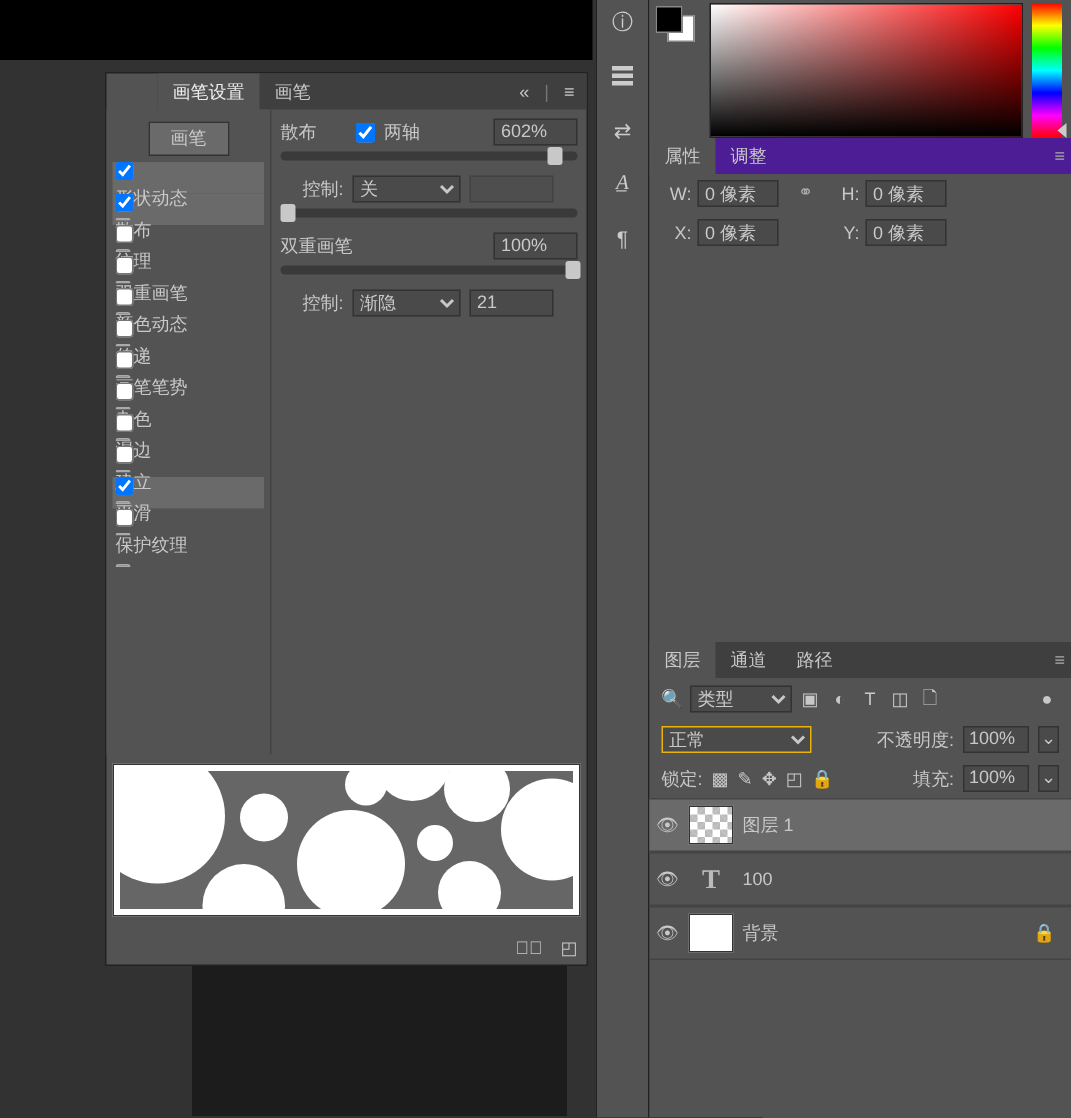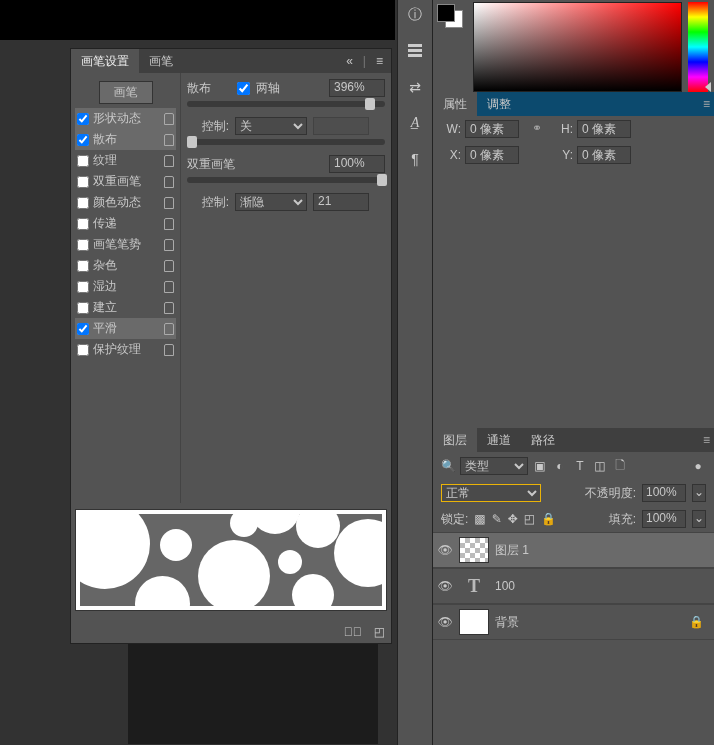--- a/index.html
+++ b/index.html
@@ -5,30 +5,30 @@
   * { margin: 0; padding: 0; box-sizing: border-box; font-family: sans-serif; font-size: 12px; color: #c8c8c8; }
   body { background: #323232; width: 714px; height: 745px; overflow: hidden; position: relative; }
 
   
   .canvas-bg { position: absolute; left: 0; top: 0; width: 395px; height: 40px; background: #000; }
   .canvas-bg2 { position: absolute; left: 0; top: 40px; width: 395px; height: 610px; background: #323232; }
   .canvas-bg3 { position: absolute; left: 128px; top: 644px; width: 250px; height: 100px; background: #1c1c1c; }
 
   
   .brush-panel { position: absolute; left: 70px; top: 48px; width: 322px; height: 596px; background: #535353; border: 1px solid #222; }
-  .brush-tabs { display: flex; align-items: center; height: 24px; background: #3f3f3f; }
+  .brush-tabs { display: flex; align-items: center; height: 24px; background: #3f3f3f; margin-left: 34px; }
   .brush-tab { padding: 4px 10px; cursor: pointer; }
   .brush-tab.active { background: #535353; color: #eee; }
   .brush-tab-icons { margin-left: auto; display: flex; gap: 10px; padding-right: 8px; }
 
   .brush-body { display: flex; height: 430px; }
   .brush-sidebar { width: 110px; padding: 4px; background: #535353; border-right: 1px solid #444; }
   .brush-btn { background: #6a6a6a; border: 1px solid #333; padding: 2px 14px; margin: 4px auto; display: block; width: fit-content; }
   .brush-tip { background: #6a6a6a; border: 1px solid #333; padding: 2px 6px; margin-top: 6px; text-align: center; }
-  .brush-item { display: flex; align-items: center; height: 21px; gap: 4px; padding: 0 2px; }
+  .brush-item { display: flex; align-items: flex-start; height: 21px; gap: 4px; padding: 0 2px; flex-direction: column; }
   .brush-item.bg { background: #6a6a6a; }
   .brush-item input[type="checkbox"] { width: 12px; height: 12px; }
   .brush-item .lbl { flex: 1; }
   .lock-icon { width: 10px; height: 12px; border: 1px solid #aaa; border-radius: 2px 2px 0 0; position: relative; }
 
   .brush-main { flex: 1; padding: 6px; }
   .param-row { display: flex; align-items: center; margin-bottom: 4px; gap: 6px; }
   .param-row .plabel { width: 42px; text-align: right; }
   .param-row select { background: #4a4a4a; border: 1px solid #333; color: #c8c8c8; width: 72px; height: 18px; }
   .param-row .num { background: #4a4a4a; border: 1px solid #333; width: 56px; height: 18px; padding: 0 4px; text-align: left; }
@@ -50,21 +50,21 @@
   .right-col { position: absolute; left: 433px; top: 0; width: 281px; height: 745px; background: #535353; }
   .color-picker { height: 92px; display: flex; background: #535353; }
   .color-swatch { width: 34px; padding: 4px; }
   .sw-box { width: 18px; height: 18px; border: 1px solid #888; }
   .sw-box.first { background: #000; position:relative; z-index:2; }
   .sw-box.second { background: #fff; margin: -12px 0 0 8px; }
   .color-gradient { flex: 1; position: relative; border: 1px solid #222; margin: 2px 6px 0 6px; background: linear-gradient(to bottom,#fff,#000), linear-gradient(to right,#fff,#ff0000); background-blend-mode: multiply; }
   .hue { width: 20px; margin:2px 6px 0 0; background: linear-gradient(to bottom,#ff0000,#ffff00,#00ff00,#00ffff,#0000ff,#ff00ff,#ff0000); }
   .hue-tri { position:absolute; right: 3px; top: 82px; width:0; height:0; border-top:5px solid transparent; border-bottom:5px solid transparent; border-right:6px solid #ccc; }
 
-  .props-tabs { display: flex; background: #0c4a6e; height: 24px; align-items: center; }
+  .props-tabs { display: flex; background: #4c1d95; height: 24px; align-items: center; }
   .props-tab { padding: 4px 10px; }
   .props-tab.active { background: #535353; }
   .props-title-row { display: flex; align-items:center; height: 32px; padding: 4px 8px; gap:10px; }
   .props-img-icon { width: 18px; height: 14px; border: 1px solid #c8c8c8; position:relative; }
   .props-img-icon:after{content:'';position:absolute;left:2px;bottom:2px;width:0;height:0;border-left:5px solid transparent;border-right:5px solid transparent;border-bottom:6px solid #c8c8c8;}
 
   .dims { padding: 4px 10px; display:flex; flex-wrap:wrap; gap:8px 10px; }
   .dim { display:flex; align-items:center; gap:4px; }
   .dim .dlabel { width: 18px; text-align:right; }
   .dim .dval { background:#4a4a4a; border:1px solid #333; width:54px; height:18px; padding:0 4px; }
@@ -176,21 +176,21 @@
           <span class="lbl">保护纹理</span>
           <span class="lock-icon"></span>
         </div>
     </div>
 
     <div class="brush-main">
       <div class="param-row">
         <span>散布</span>
         <input type="checkbox" checked="" style="margin-left: 20px;">
         <span>两轴</span>
-        <span class="num2">396%</span>
+        <span class="num2">602%</span>
       </div>
       <div class="slider">
           <div class="thumb" style="left:90%"></div>
         </div>
 
       <div class="param-row">
         <span class="plabel">控制:</span>
         <select><option>关</option></select>
         <span class="num" style="opacity:.5"></span>
       </div>

